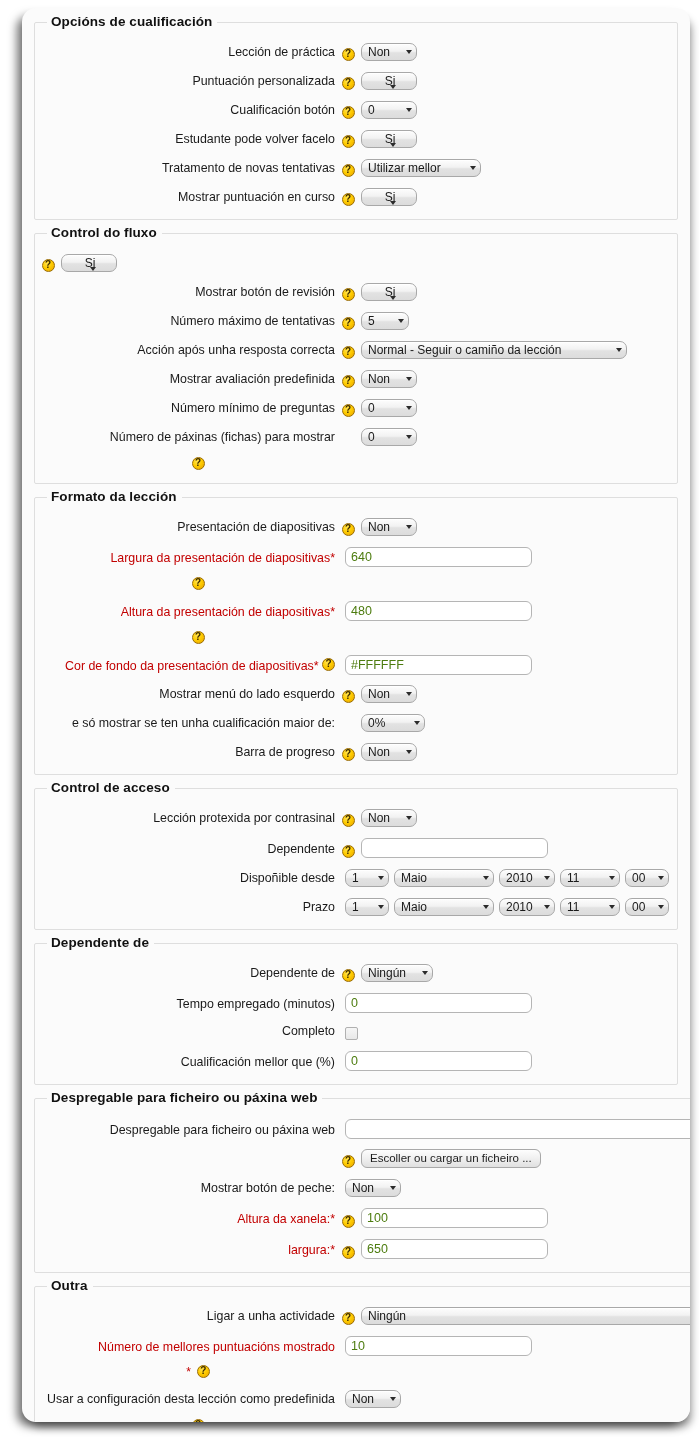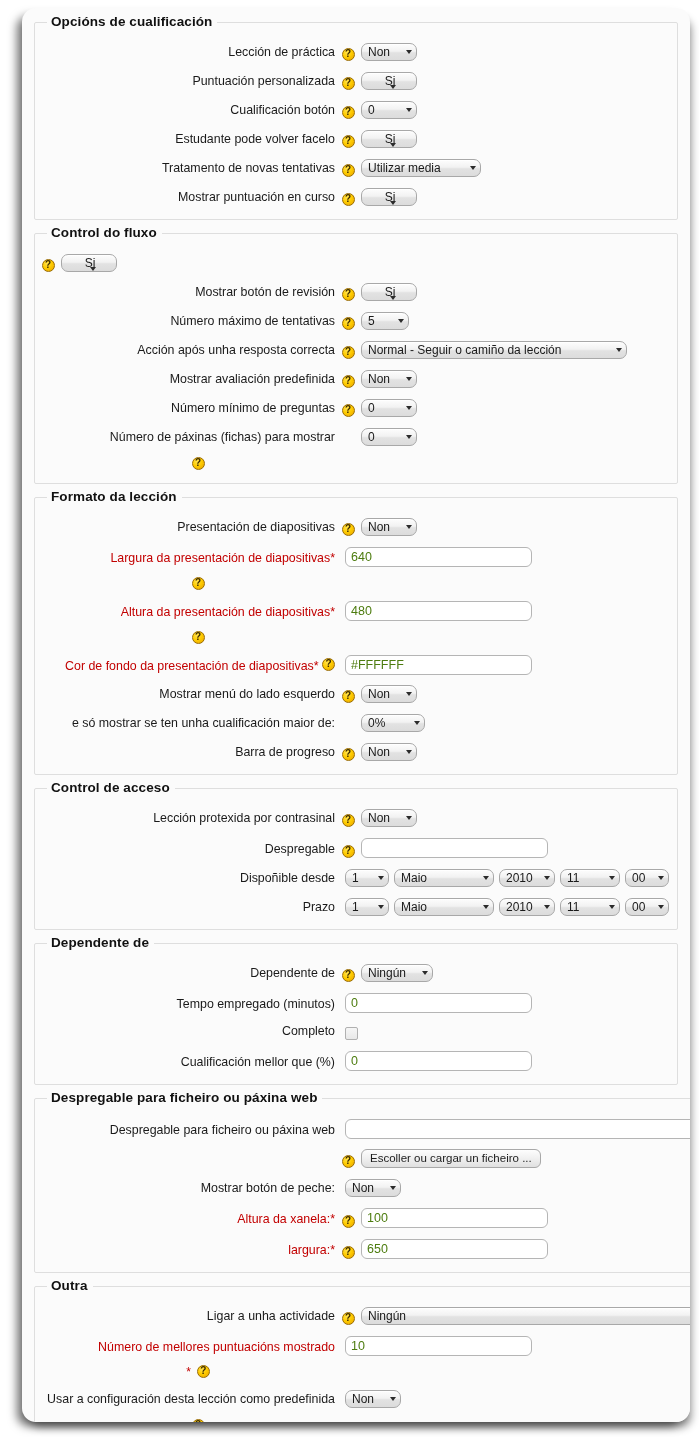--- a/index.html
+++ b/index.html
@@ -273,21 +273,21 @@
         </div>
       </div>
 
       <div class="row">
         <div class="lbl">Tratamento de novas tentativas</div>
         <div class="helpwrap">
               <span class="help"></span>
             </div>
         <div class="ctl">
           <span class="sel w-media">
-            <span class="txt">Utilizar media</span>
+            <span class="txt">Utilizar mellor</span>
                 <span class="caret"></span>
           </span>
         </div>
       </div>
 
       <div class="row">
         <div class="lbl">Mostrar puntuación en curso</div>
         <div class="helpwrap">
               <span class="help"></span>
             </div>
@@ -499,21 +499,21 @@
             </div>
         <div class="ctl">
           <span class="sel w-non">
             <span class="txt">Non</span>
                 <span class="caret"></span>
           </span>
         </div>
       </div>
 
       <div class="row">
-        <div class="lbl">Despregable</div>
+        <div class="lbl">Dependente</div>
         <div class="helpwrap">
               <span class="help"></span>
             </div>
         <div class="ctl">
           <input class="txtin w-std" value="" style="">
         </div>
       </div>
 
       <div class="row">
         <div class="lbl">Dispoñible desde</div>

